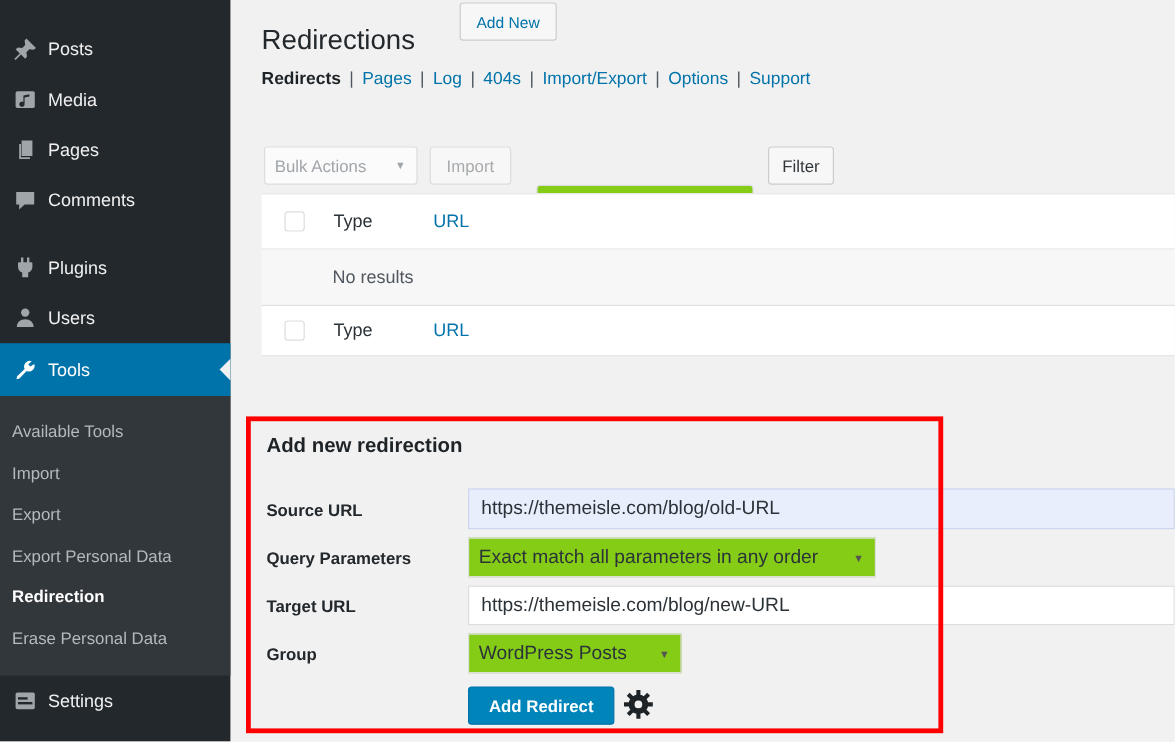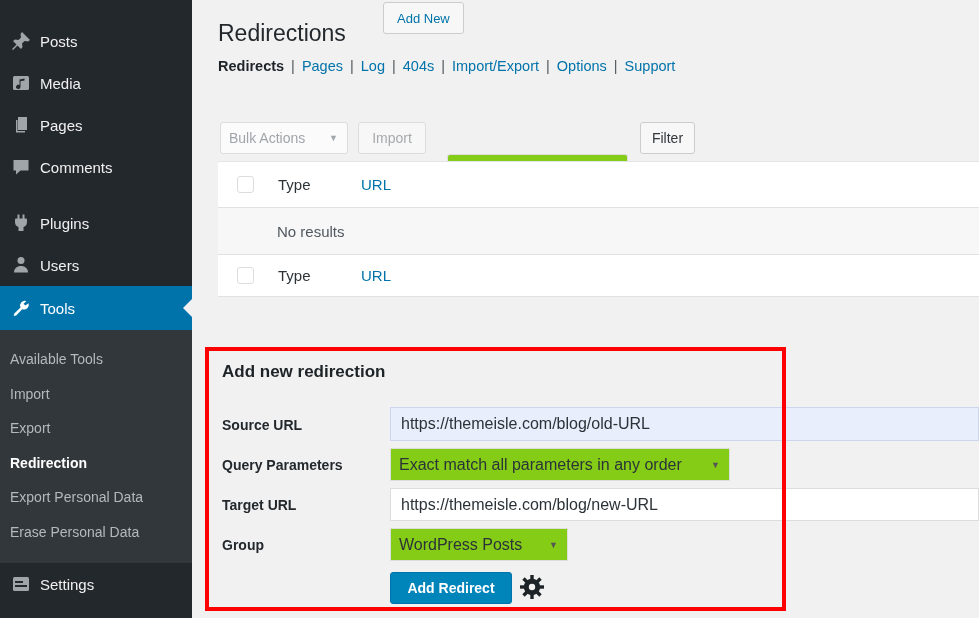--- a/index.html
+++ b/index.html
@@ -119,22 +119,22 @@
         <svg class="mi-icon" viewBox="0 0 20 20">
             <path fill="currentColor" d="M17.6 5.3a4.8 4.8 0 0 1-6.4 5.9l-6 6.2-2.5.6.6-2.5 6.2-6A4.8 4.8 0 0 1 15.4 3l-2.8 2.7 1.7 1.7z"></path>
           </svg>
         <span class="mi-label">Tools</span>
         <span class="notch"></span>
       </div>
       <div class="submenu">
         <div class="submenu-item">Available Tools</div>
         <div class="submenu-item">Import</div>
         <div class="submenu-item">Export</div>
+        <div class="submenu-item">Export Personal Data</div>
         <div class="submenu-item current">Redirection</div>
-        <div class="submenu-item">Export Personal Data</div>
         <div class="submenu-item">Erase Personal Data</div>
       </div>
       <div class="menu-item">
         <svg class="mi-icon" viewBox="0 0 20 20">
             <rect x="2" y="3" width="16" height="14" rx="1.5" fill="currentColor"></rect>
             <rect x="4" y="7" width="8" height="2" fill="#23282d"></rect>
             <rect x="4" y="11" width="12" height="2" fill="#23282d"></rect>
           </svg>
         <span class="mi-label">Settings</span>
       </div>

